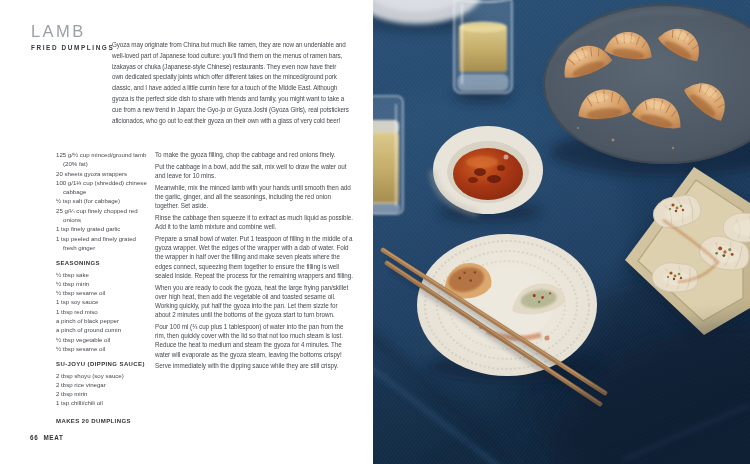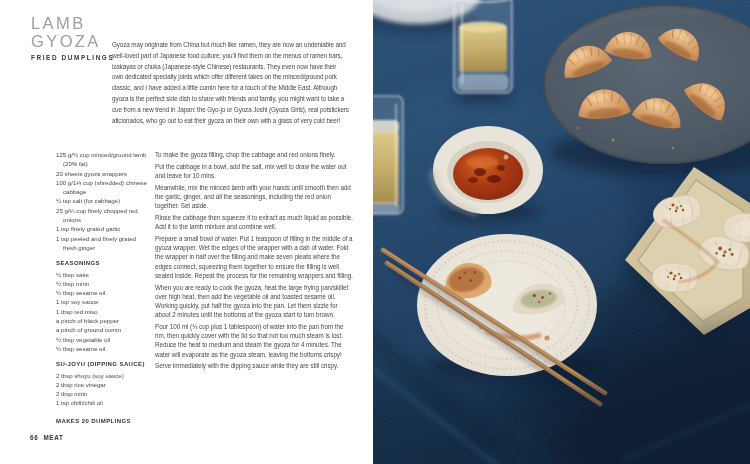--- a/index.html
+++ b/index.html
@@ -2,21 +2,21 @@
 <html><head>
 <meta charset="utf-8">
 <style>
   html,body{margin:0;padding:0;background:#e8e8e8;}
   #spread{
     position:relative;width:750px;height:464px;background:#ffffff;
     overflow:hidden;font-family:"Liberation Sans",sans-serif;
   }
   
   #page-left{position:absolute;left:0;top:0;width:373px;height:464px;background:#ffffff;}
-  .title-block{position:absolute;left:31px;top:14px;}
+  .title-block{position:absolute;left:31px;top:22px;}
   .title{
     font-size:16.5px;line-height:18px;letter-spacing:2.4px;
     color:#9aa0a5;font-weight:400;
   }
   .subtitle{
     margin-top:4px;font-size:6.4px;font-weight:bold;letter-spacing:1.6px;
     color:#35393d;
   }
   .intro{
     position:absolute;left:112px;top:40px;width:237px;
@@ -53,21 +53,20 @@
 </head>
 <body>
 
 <div id="spread">
 
   <div id="page-left">
 
     <div class="title-block">
       <div class="title">
         <span style="display:block">LAMB</span>
-        <span style="display:block">GYOZA</span>
       </div>
       <div class="subtitle">FRIED DUMPLINGS</div>
     </div>
 
     <div class="intro">Gyoza may originate from China but much like ramen, they are now an undeniable and well-loved part of Japanese food culture: you'll find them on the menus of ramen bars, izakayas or chuka (Japanese-style Chinese) restaurants. They even now have their own dedicated specialty joints which offer different takes on the minced/ground pork classic, and I have added a little cumin here for a touch of the Middle East. Although gyoza is the perfect side dish to share with friends and family, you might want to take a cue from a new trend in Japan: the Gyo-jo or Gyoza Joshi (Gyoza Girls), real potstickers aficionados, who go out to eat their gyoza on their own with a glass of very cold beer!</div>
 
     <div class="ingredients">
       <ul>
         <li>125 g/½ cup minced/ground lamb (20% fat)</li>
         <li>20 sheets gyoza wrappers</li>

